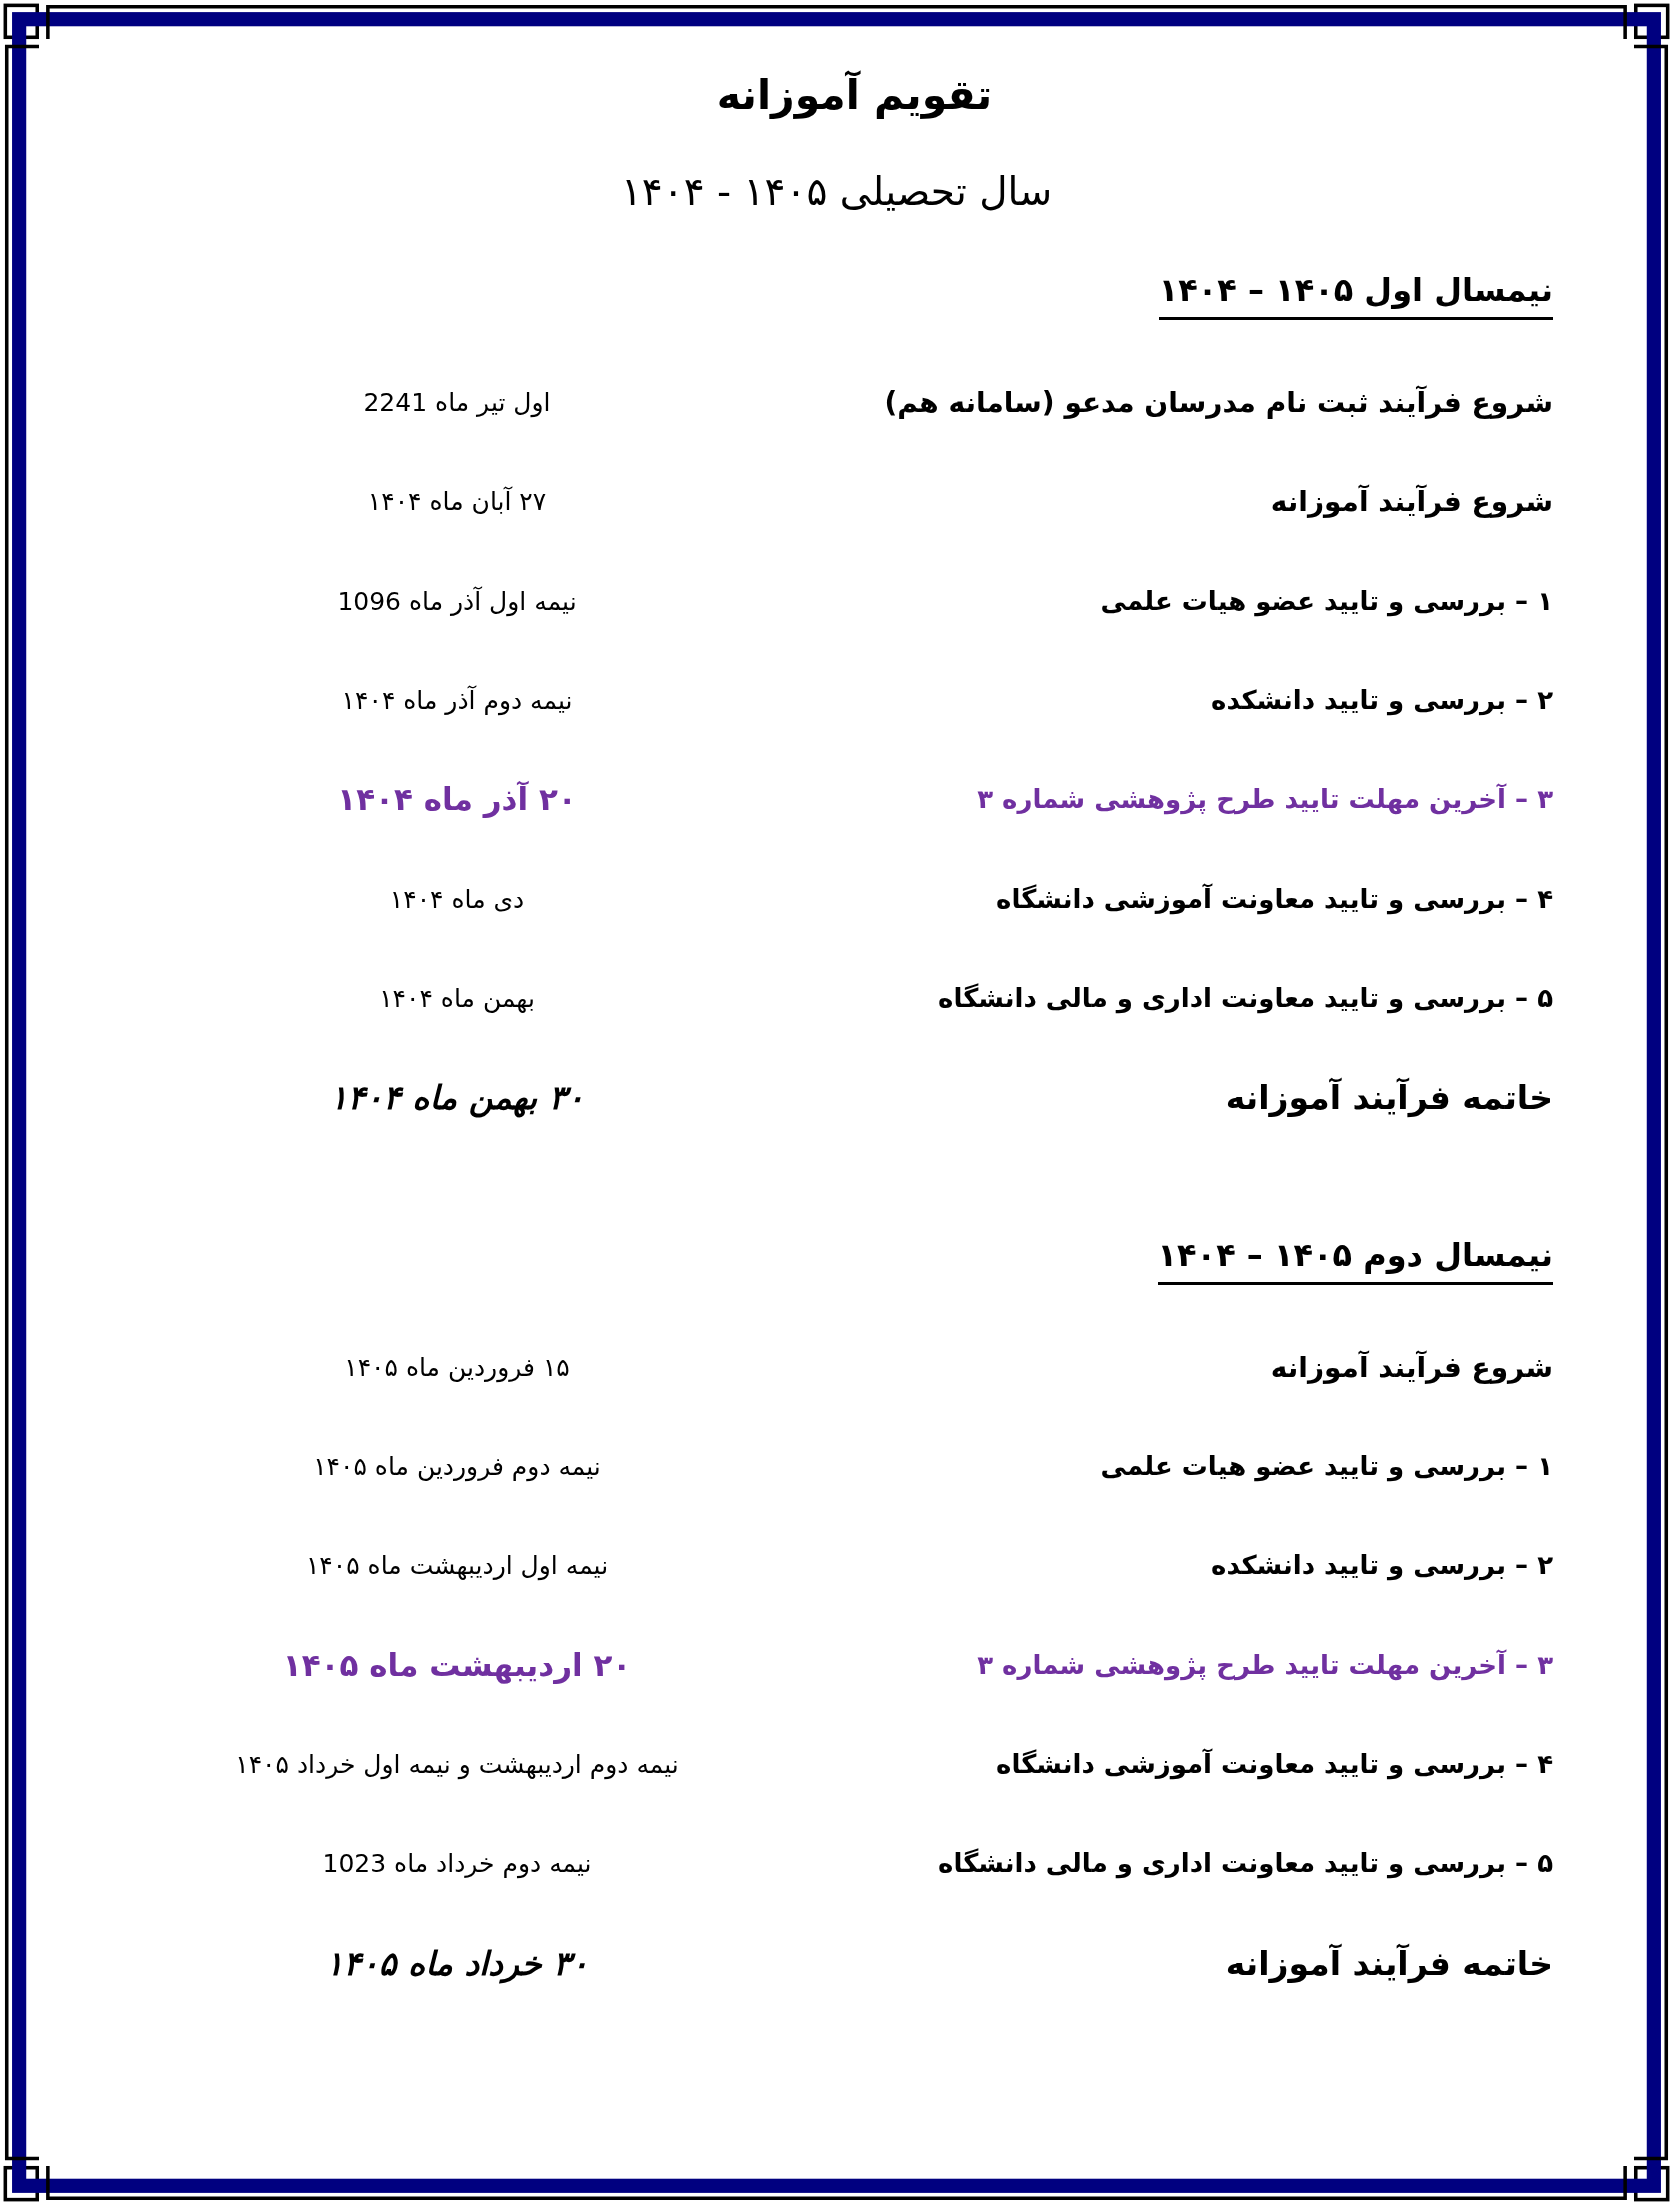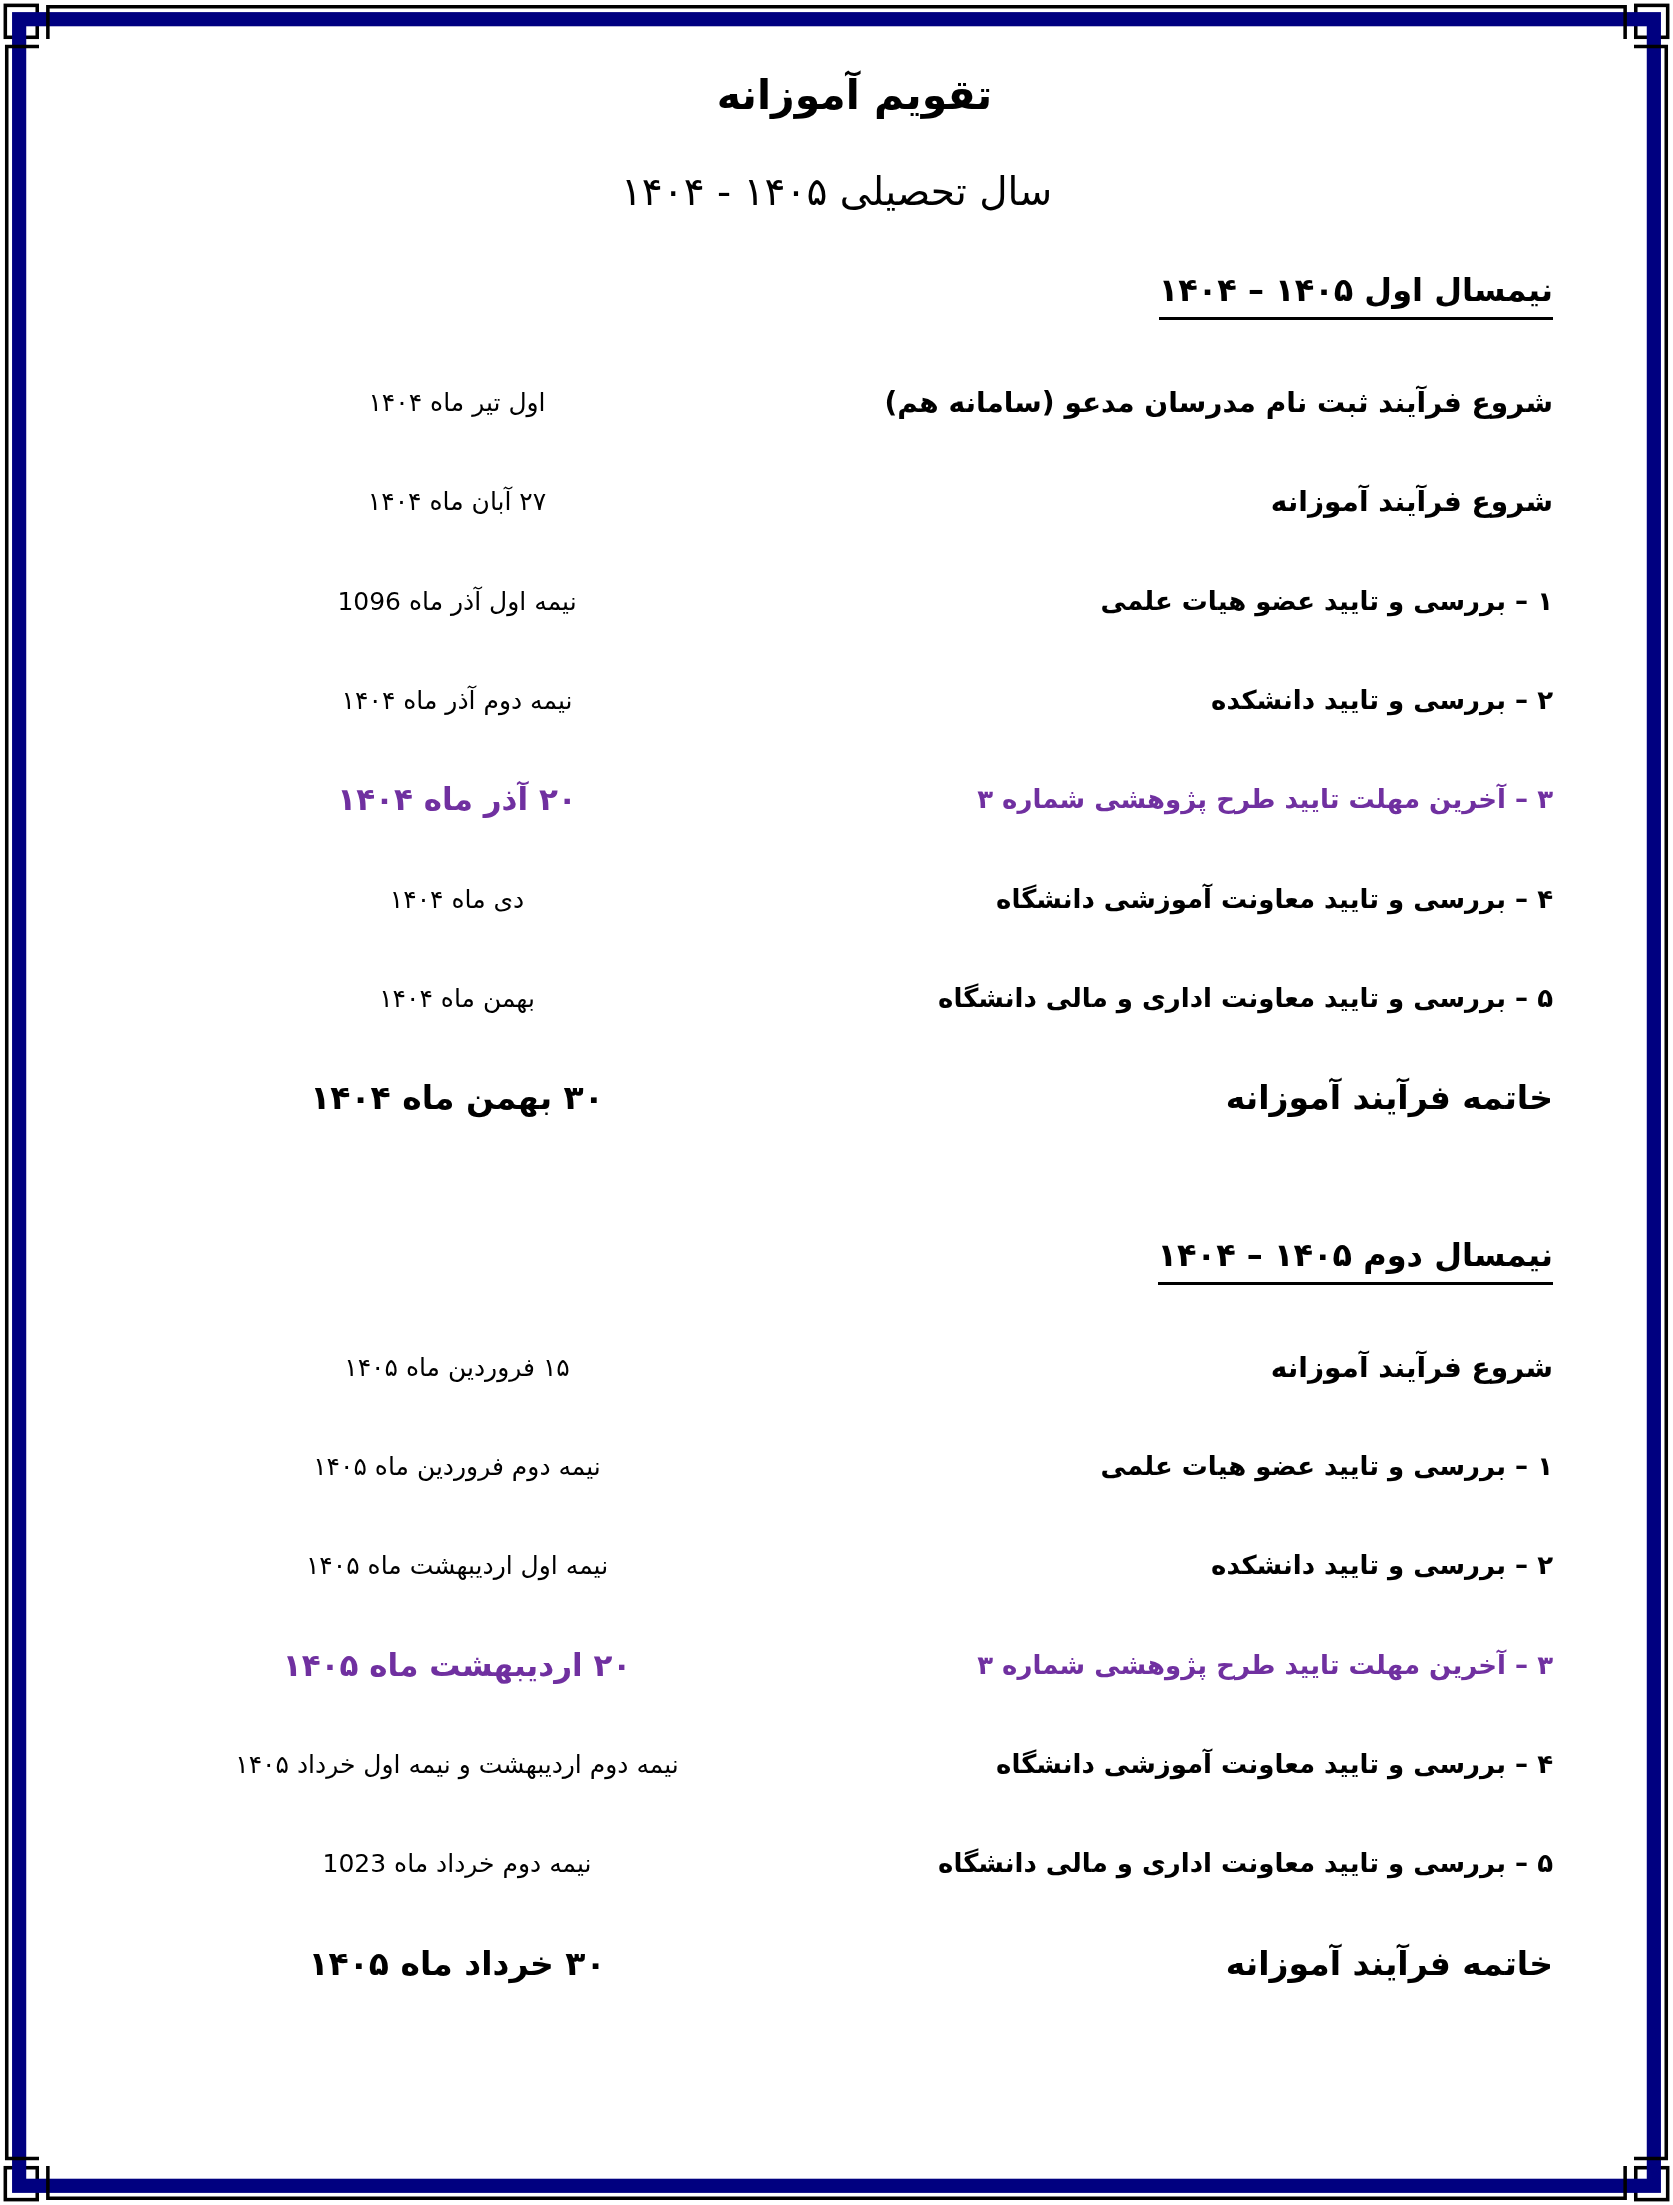--- a/index.html
+++ b/index.html
@@ -62,21 +62,21 @@
     flex: 0 0 674px;
     font-size: 25px; font-weight: normal;
     text-align: center;
     white-space: nowrap;
   }
   .row.s-bold .row-label { font-size: 28px; }
   .row.s-highlight .row-label,
   .row.s-highlight .row-date { color: var(--purple); }
   .row.s-highlight .row-date { font-weight: bold; font-size: 31px; }
   .row.s-end .row-label { font-size: 33px; }
-  .row.s-end .row-date { font-size: 33px; font-weight: bold; }
+  .row.s-end .row-date { font-size: 33px; font-weight: bold; font-style: italic; }
 </style>
 </head>
 <body>
 
 <svg id="border-svg" viewBox="0 0 2359 3109" xmlns="http://www.w3.org/2000/svg" aria-hidden="true">
 
   <rect class="b-square" x="7.5" y="7.5" width="45" height="45"></rect>
   <rect class="b-square" x="2306.5" y="7.5" width="45" height="45"></rect>
   <rect class="b-square" x="7.5" y="3056.5" width="45" height="45"></rect>
   <rect class="b-square" x="2306.5" y="3056.5" width="45" height="45"></rect>
@@ -89,21 +89,21 @@
   <polyline class="b-line" points="2304,65.5 2349.5,65.5 2349.5,3043.5 2304,3043.5"></polyline>
 </svg>
 
 <div class="content">
   <div class="page-title">تقویم آموزانه</div>
   <div class="page-subtitle">سال تحصیلی ۱۴۰۵ - ۱۴۰۴</div>
   <div id="sections-root">
       <div class="semester-header" style="top: 271px;">نیمسال اول ۱۴۰۵ – ۱۴۰۴</div>
       <div class="row s-bold" style="top: 363px;">
         <div class="row-label">شروع فرآیند ثبت نام مدرسان مدعو (سامانه هم)</div>
-        <div class="row-date">اول تیر ماه ۱۴۰۴</div>
+        <div class="row-date">اول تیر ماه 2241</div>
       </div>
       <div class="row s-bold" style="top: 462px;">
         <div class="row-label">شروع فرآیند آموزانه</div>
         <div class="row-date">۲۷ آبان ماه ۱۴۰۴</div>
       </div>
       <div class="row s-normal" style="top: 562px;">
         <div class="row-label">۱ – بررسی و تایید عضو هیات علمی</div>
         <div class="row-date">نیمه اول آذر ماه 1096</div>
       </div>
       <div class="row s-normal" style="top: 661px;">

